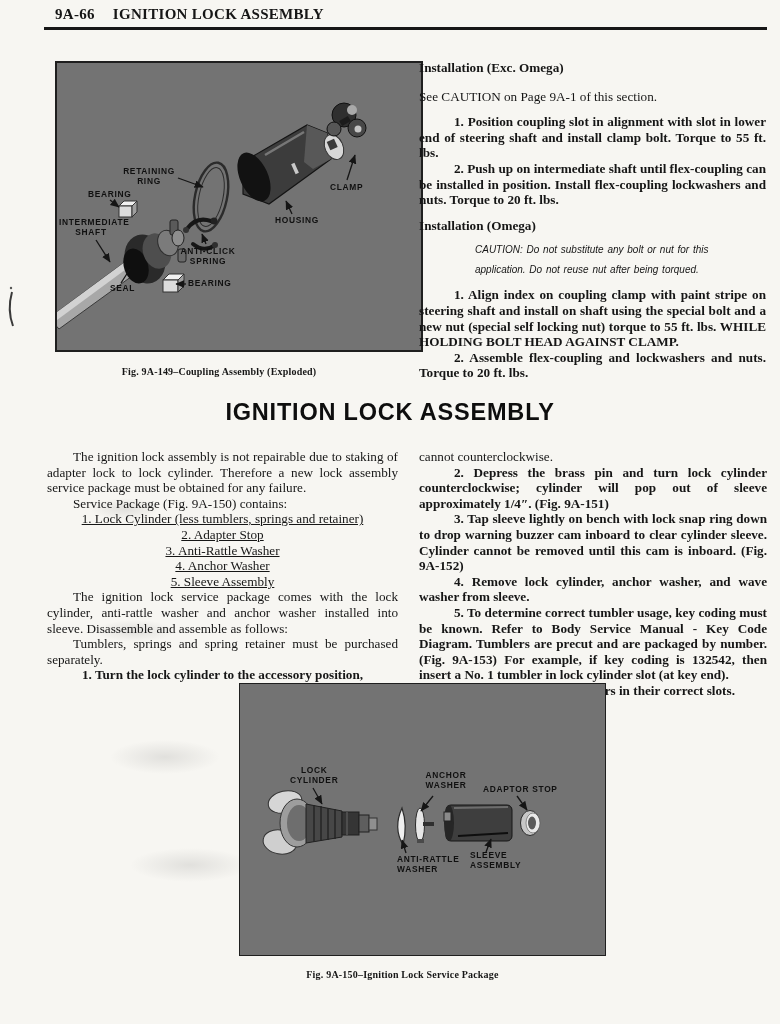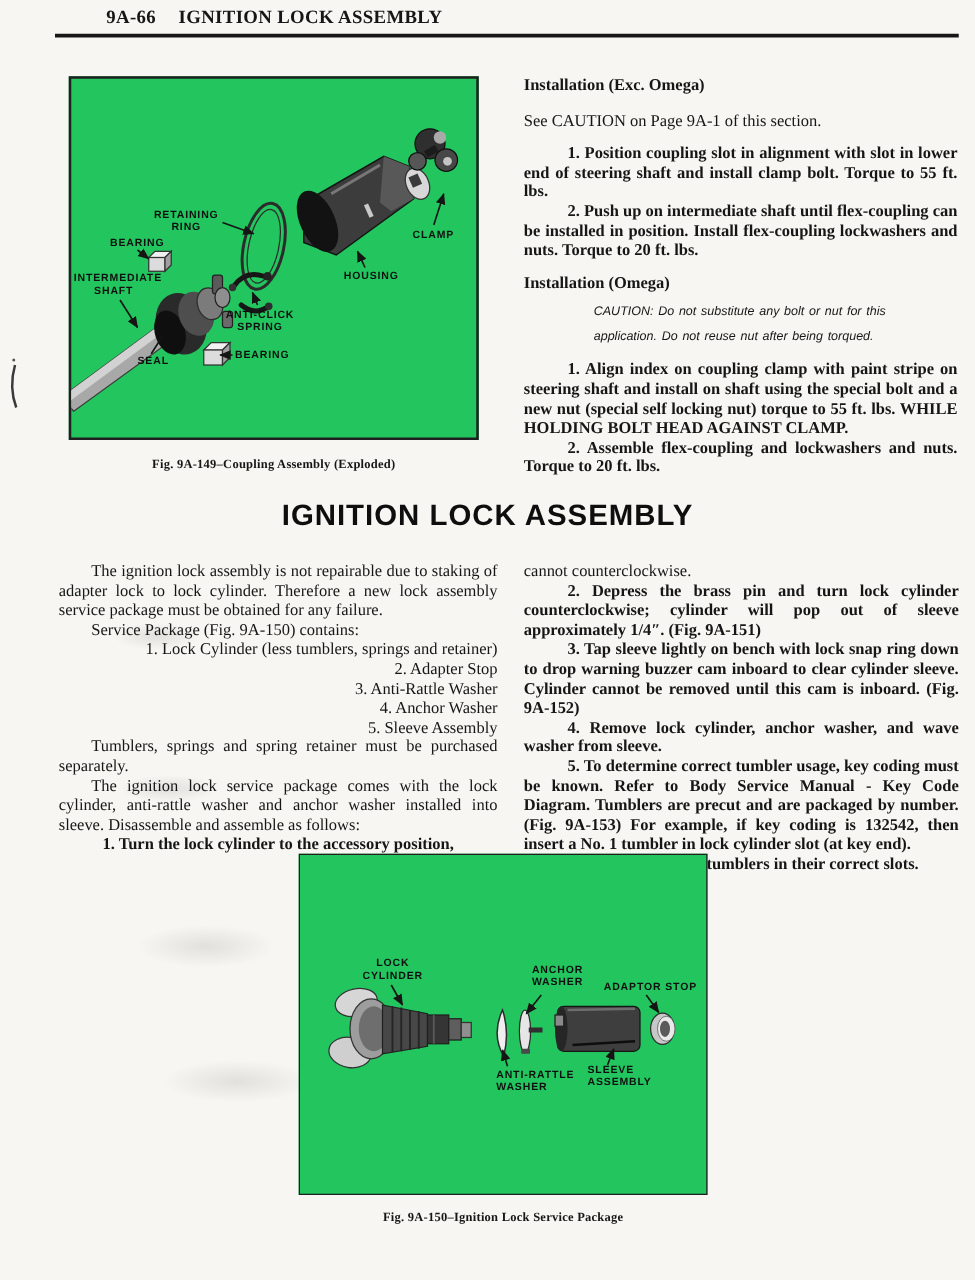--- a/index.html
+++ b/index.html
@@ -4,25 +4,25 @@
 <style>
   html,body { margin:0; padding:0; background:#dededb; }
   #page {
     position:relative; width:780px; height:1024px;
     background:#f7f6f2;
     font-family:"Liberation Serif", serif;
     color:#161616; overflow:hidden;
   }
   
   #pg-header { position:absolute; left:55px; top:6px; font-weight:bold; font-size:15px; letter-spacing:.3px; white-space:nowrap; }
-  #pg-header .num { margin-right:18px;margin-left:30px; }
+  #pg-header .num { margin-right:18px; }
   #head-rule { position:absolute; left:44px; top:27px; width:723px; height:2.6px; background:#171717; }
 
   
-  .figbox { position:absolute; background:#22c55e; border:2px solid #1f1f1f; }
+  .figbox { position:absolute; background:#737373; border:2px solid #1f1f1f;padding-left:40px; }
   #fig149 { left:55px; top:61px; width:324px; height:287px; }
   #fig150 { left:239px; top:683px; width:325px; height:271px; border-width:1.6px; }
   .figbox svg { position:absolute; left:0; top:0; }
 
   .ill-label {
     position:absolute; font-family:"Liberation Sans", sans-serif;
     font-weight:bold; font-size:8.4px; line-height:9.8px;
     letter-spacing:.7px; color:#101010; white-space:pre-line;
   }
   .tc { text-align:center; }
@@ -30,21 +30,21 @@
   .figcap { position:absolute; font-weight:bold; font-size:10px; text-align:center; letter-spacing:.2px; }
   #cap149 { left:55px; top:366px; width:328px; }
   #cap150 { left:210px; top:969px; width:385px; }
 
   
   .col { position:absolute; font-size:13.2px; line-height:15.6px; text-align:justify; }
   .col p { margin:0; }
   .col .h3 { font-weight:bold; text-align:left; }
   p.ind  { text-indent:26px; }
   p.step { text-indent:35px;font-weight:bold; }
-  .list-line { margin-left:38px; text-align:right; }
+  .list-line { margin-left:38px; text-align:center;text-decoration:underline; }
   #col-rt { left:419px; top:56px; width:347px; }
   #col-rt .h3.first { margin:4px 0 13px; }
   #col-rt .see { margin-bottom:10px; text-align:left; }
   #col-rt .h3.second { margin:10px 0 0; }
   .caution {
     font-family:"Liberation Sans", sans-serif; font-style:italic;
     font-size:10px; line-height:19.5px; word-spacing:1px;
     margin:7px 6px 8px 56px; text-align:left;
   }
   #col-l { left:47px; top:449px; width:351px; }
@@ -181,22 +181,22 @@
   <div id="main-heading">IGNITION LOCK ASSEMBLY</div>
 
   <div id="col-l" class="col">
     <p class="ind">The ignition lock assembly is not repairable due to staking of adapter lock to lock cylinder. Therefore a new lock assembly service package must be obtained for any failure.</p>
     <p class="ind">Service Package (Fig. 9A-150) contains:</p>
     <p class="list-line">1. Lock Cylinder (less tumblers, springs and retainer)</p>
     <p class="list-line">2. Adapter Stop</p>
     <p class="list-line">3. Anti-Rattle Washer</p>
     <p class="list-line">4. Anchor Washer</p>
     <p class="list-line">5. Sleeve Assembly</p>
+    <p class="ind">The ignition lock service package comes with the lock cylinder, anti-rattle washer and anchor washer installed into sleeve. Disassemble and assemble as follows:</p>
     <p class="ind">Tumblers, springs and spring retainer must be purchased separately.</p>
-    <p class="ind">The ignition lock service package comes with the lock cylinder, anti-rattle washer and anchor washer installed into sleeve. Disassemble and assemble as follows:</p>
     <p class="step">1. Turn the lock cylinder to the accessory position,</p>
   </div>
   <div id="col-r" class="col">
     <p>cannot counterclockwise.</p>
     <p class="step">2. Depress the brass pin and turn lock cylinder counterclockwise; cylinder will pop out of sleeve approximately 1/4″. (Fig. 9A-151)</p>
     <p class="step">3. Tap sleeve lightly on bench with lock snap ring down to drop warning buzzer cam inboard to clear cylinder sleeve. Cylinder cannot be removed until this cam is inboard. (Fig. 9A-152)</p>
     <p class="step">4. Remove lock cylinder, anchor washer, and wave washer from sleeve.</p>
     <p class="step">5. To determine correct tumbler usage, key coding must be known. Refer to Body Service Manual - Key Code Diagram. Tumblers are precut and are packaged by number. (Fig. 9A-153) For example, if key coding is 132542, then insert a No. 1 tumbler in lock cylinder slot (at key end).</p>
     <p class="step">6. Insert remaining tumblers in their correct slots.</p>
   </div>

